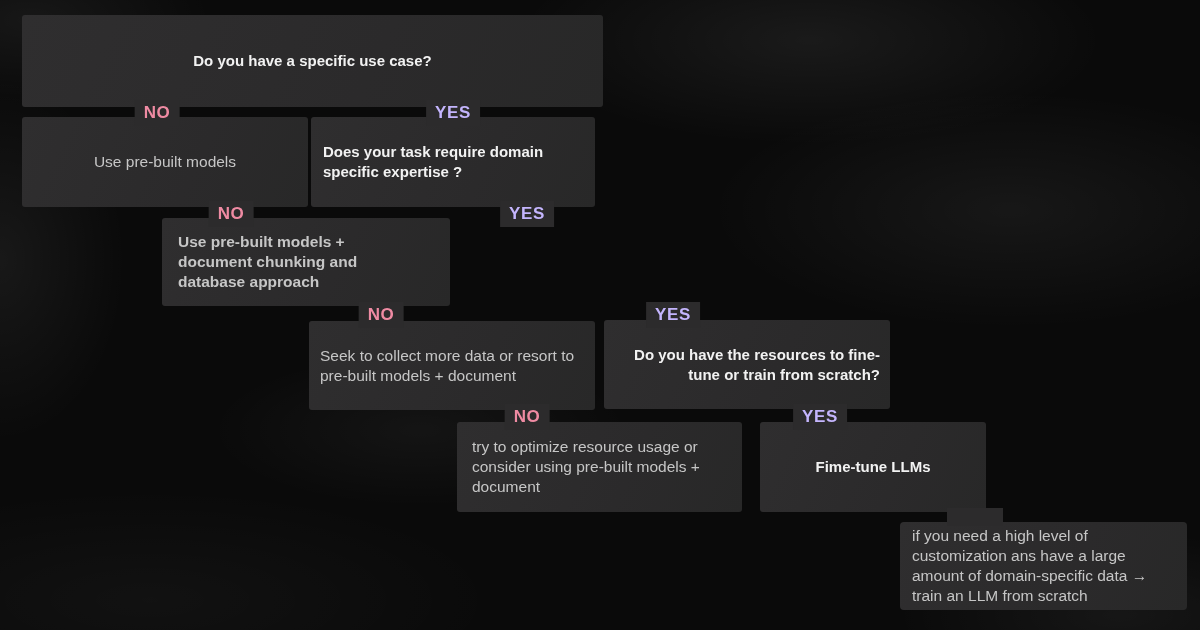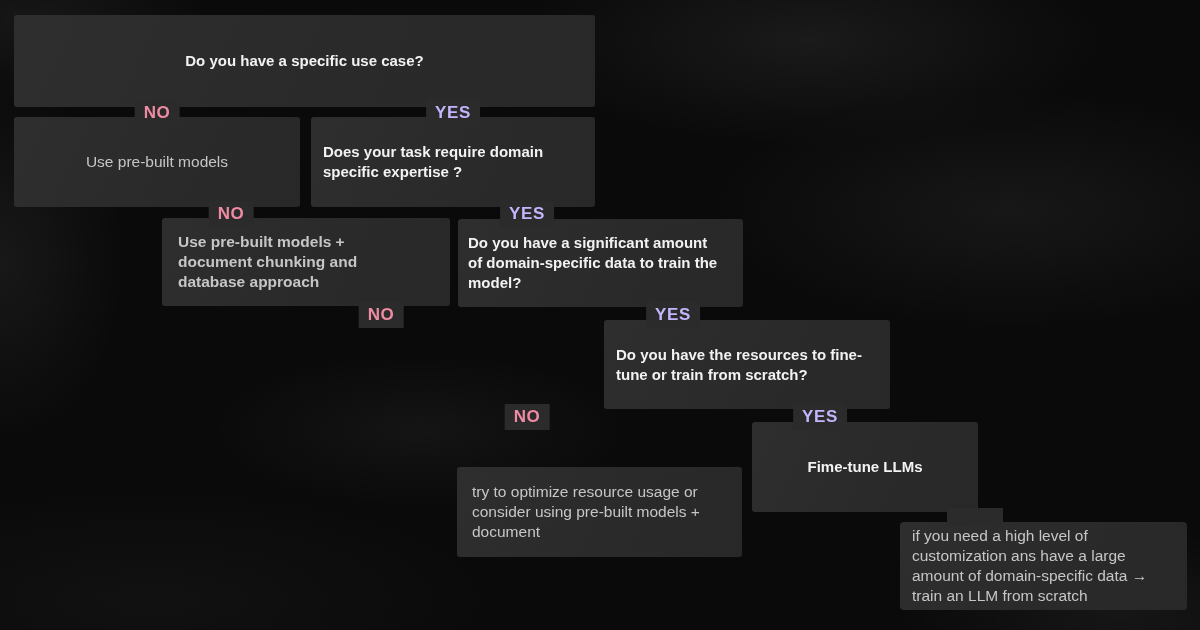--- a/index.html
+++ b/index.html
@@ -21,21 +21,21 @@
   .box{
     position:absolute;
     background:linear-gradient(115deg,#2f2e2f 0%,#2b2a2b 60%,#282828 100%);
     border-radius:3px;
     display:flex;flex-direction:column;justify-content:center;
     box-sizing:border-box;
     line-height:20px;
   }
   .question{color:#f2f2f2;font-weight:700;font-size:15px;}
   .answer{color:#c6c6c6;font-weight:400;font-size:15.5px;}
-  .center{align-items:center;text-align:right;padding:0 24px;}
+  .center{align-items:center;text-align:right;padding:0 24px;margin-left:8px;}
   .edge-label{
     position:absolute;
     transform:translateX(-50%);
     height:26px;
     display:flex;align-items:center;
     padding:0 9px;
     background:#2c2b2c;
     font-weight:700;font-size:17px;letter-spacing:0.6px;
     z-index:3;
     text-align:right;
@@ -60,29 +60,29 @@
   <div class="box answer center" style="left:14px;top:117px;width:286px;height:90px;">
     <span>Use pre-built models</span>
   </div>
   <div class="box question" style="left:311px;top:117px;width:284px;height:90px;padding:0 40px 0 12px;">
     <span>Does your task require domain specific expertise ?</span>
   </div>
 
   <div class="box answer" style="left:162px;top:218px;width:288px;height:88px;padding:0 30px 0 16px;font-weight:bold;">
     <span>Use pre-built models + document chunking and database approach</span>
   </div>
-  <div class="box question" style="left:458px;top:219px;width:285px;height:88px;padding:0 18px 0 10px;">
-    <span>Do you have a significant amount of domain-specific data to train the model?</span>
+
+  <div class="box answer" style="left:309px;top:321px;width:286px;height:89px;padding:0 8px 0 11px;">
+    <span>Seek to collect more data or resort to pre-built models + document</span>
   </div>
-
-  <div class="box question" style="left:604px;top:320px;width:286px;height:89px;padding:0 10px 0 12px;">
+  <div class="box question" style="left:604px;top:320px;width:286px;height:89px;padding:0 10px 0 12px;text-align:right;">
     <span>Do you have the resources to fine-tune or train from scratch?</span>
   </div>
 
-  <div class="box answer" style="left:457px;top:422px;width:285px;height:90px;padding:0 16px 0 15px;margin-top:45px;">
+  <div class="box answer" style="left:457px;top:422px;width:285px;height:90px;padding:0 16px 0 15px;">
     <span>try to optimize resource usage or consider using pre-built models + document</span>
   </div>
   <div class="box question center" style="left:752px;top:422px;width:226px;height:90px;">
     <span>Fime-tune LLMs</span>
   </div>
 
   <div class="box answer" style="left:900px;top:522px;width:287px;height:88px;padding:0 17px 0 12px;border-radius:4px;">
     <span>if you need a high level of customization ans have a large amount of domain-specific data → train an LLM from scratch</span>
   </div>
 

